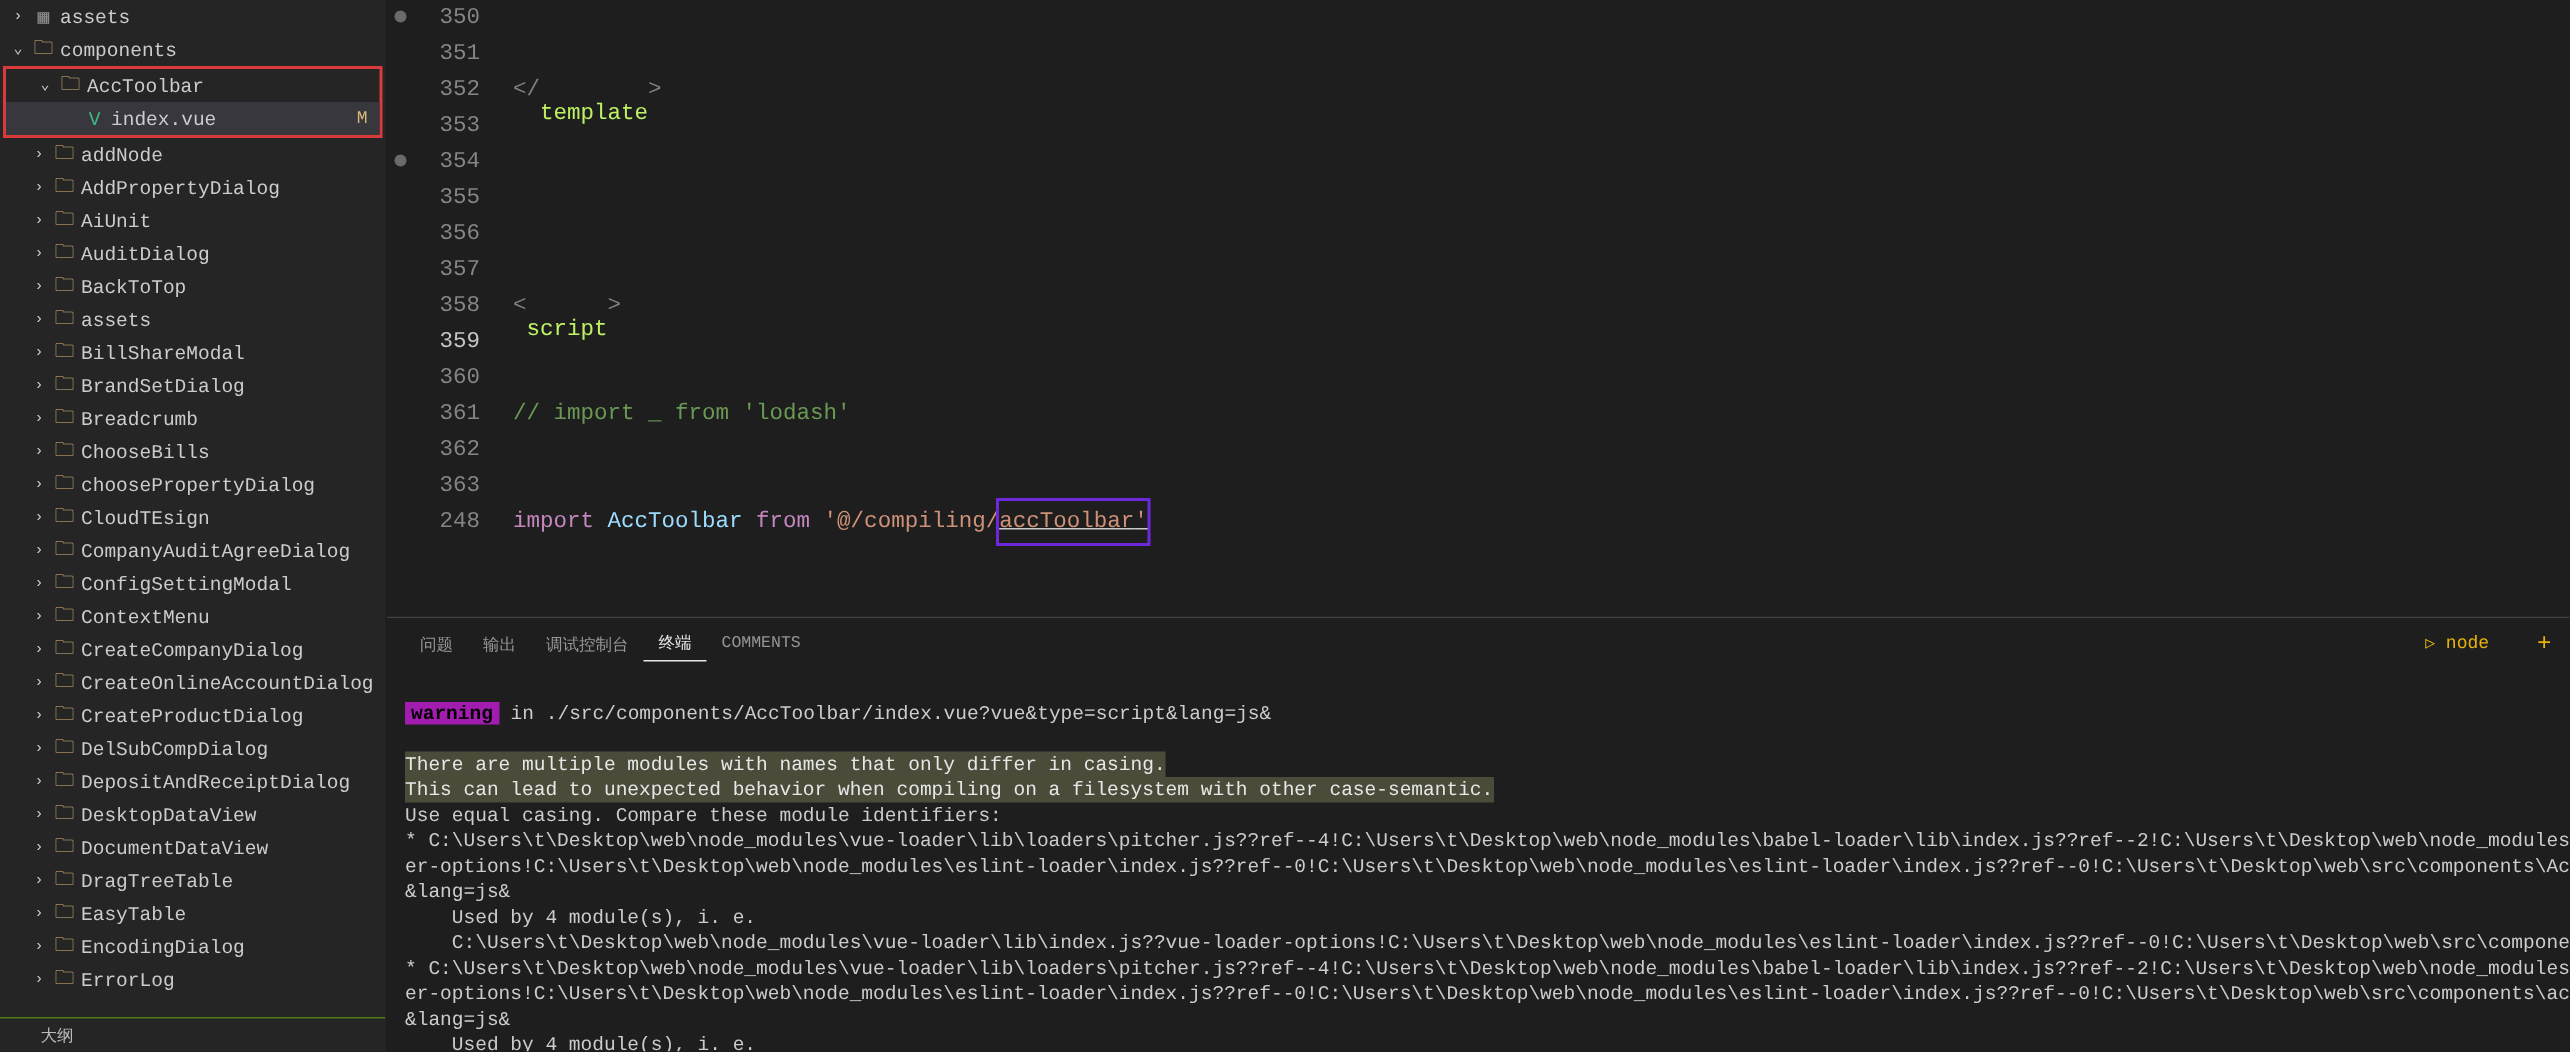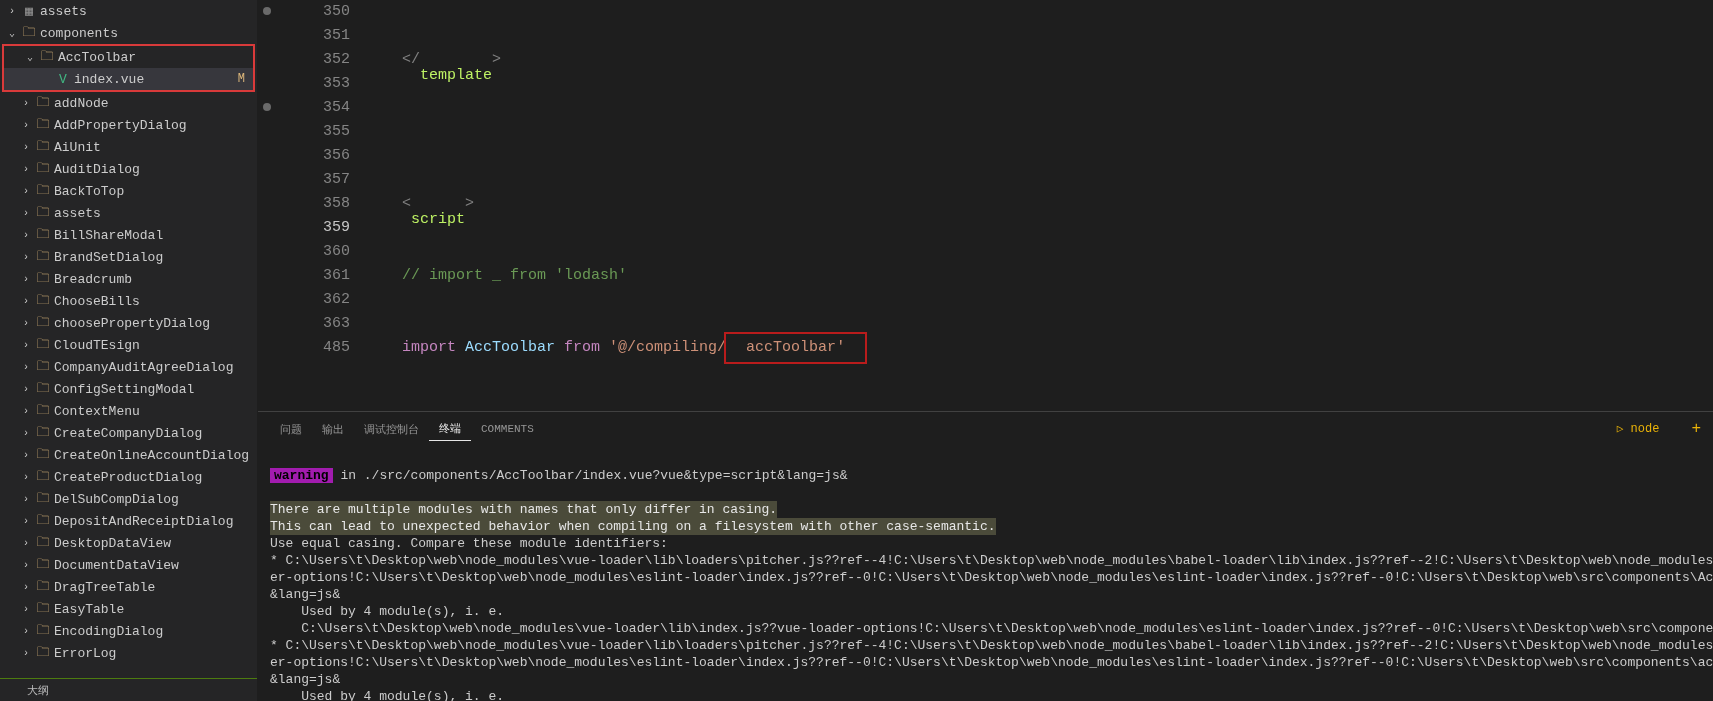--- a/index.html
+++ b/index.html
@@ -92,21 +92,20 @@
   min-width: 0;
 }
 .editor {
   flex: 1;
   display: flex;
   background: #1e1e1e;
   overflow: hidden;
   position: relative;
   font-family: Consolas, "Courier New", monospace;
   font-size: 15px;
-  gap: 30px;
 }
 .gutter {
   width: 62px;
   text-align: right;
   color: #858585;
   padding-right: 18px;
   user-select: none;
   line-height: 24px;
 }
 .gutter .ln { height: 24px; }
@@ -127,23 +126,24 @@
 }
 .code .row { height: 24px; display: flex; align-items: center; }
 .tag { color: #808080; }
 .kw { color: #c586c0; }
 .id { color: #9cdcfe; }
 .cls { color: #bef264; margin-top: 32px; }
 .str { color: #ce9178; }
 .cmt { color: #6a9955; }
 .brace-y { color: #ffd700; }
 .red-inline {
-  border: 2px solid #b91c1c;
-  padding: 2px 20px;
+  border: 2px solid #6d28d9;
+  padding: 2px 0;
   margin-left: -2px;
+  text-decoration: underline;
 }
 
 .panel {
   height: 290px;
   background: #1e1e1e;
   border-top: 1px solid #414141;
   display: flex;
   flex-direction: column;
   font-size: 12px;
 }
@@ -376,21 +376,21 @@
         <div class="ln">354</div>
         <div class="ln">355</div>
         <div class="ln">356</div>
         <div class="ln">357</div>
         <div class="ln">358</div>
         <div class="ln active">359</div>
         <div class="ln">360</div>
         <div class="ln">361</div>
         <div class="ln">362</div>
         <div class="ln">363</div>
-        <div class="ln">485</div>
+        <div class="ln">248</div>
       </div>
       <div class="code">
         <div class="row"><span class="tag">&lt;/</span><span class="cls">template</span><span class="tag">&gt;</span></div>
         <div class="row"></div>
         <div class="row"><span class="tag">&lt;</span><span class="cls">script</span><span class="tag">&gt;</span></div>
         <div class="row"><span class="cmt">// import _ from 'lodash'</span></div>
         <div class="row"><span class="kw">import</span><span class="id"> AccToolbar </span><span class="kw">from</span><span> </span><span class="str">'@/compiling/</span><span class="red-inline"><span class="str">accToolbar</span><span class="str">'</span></span></div>
         <div class="row"><span class="kw">import</span><span class="brace-y"> {</span></div>
         
         

